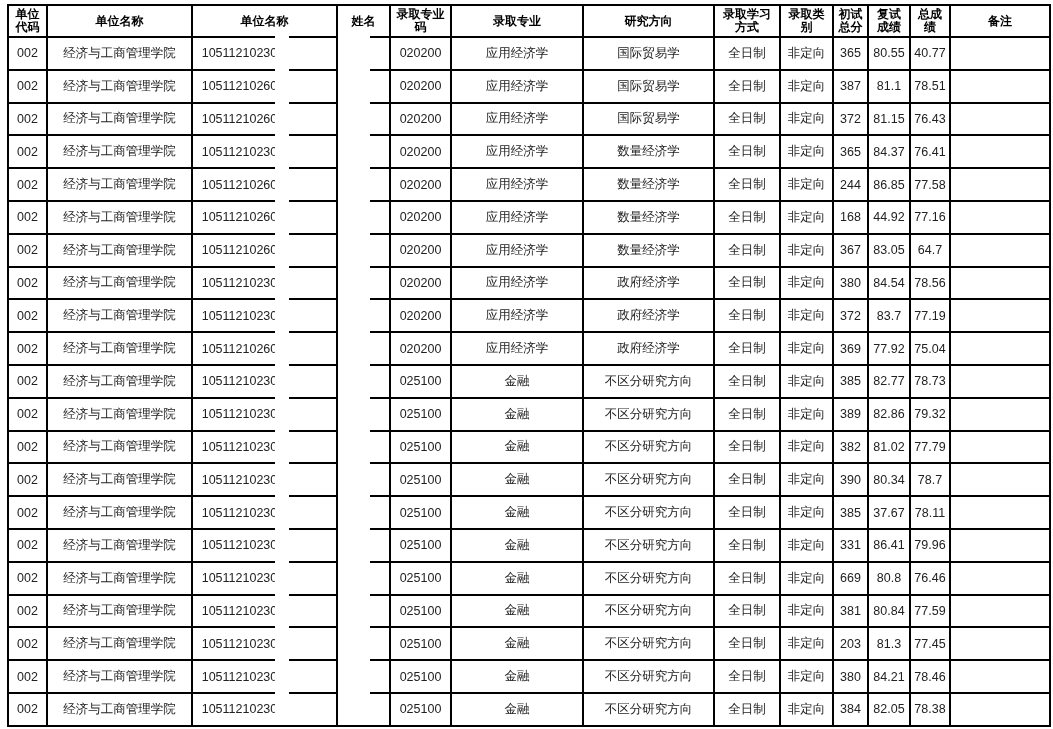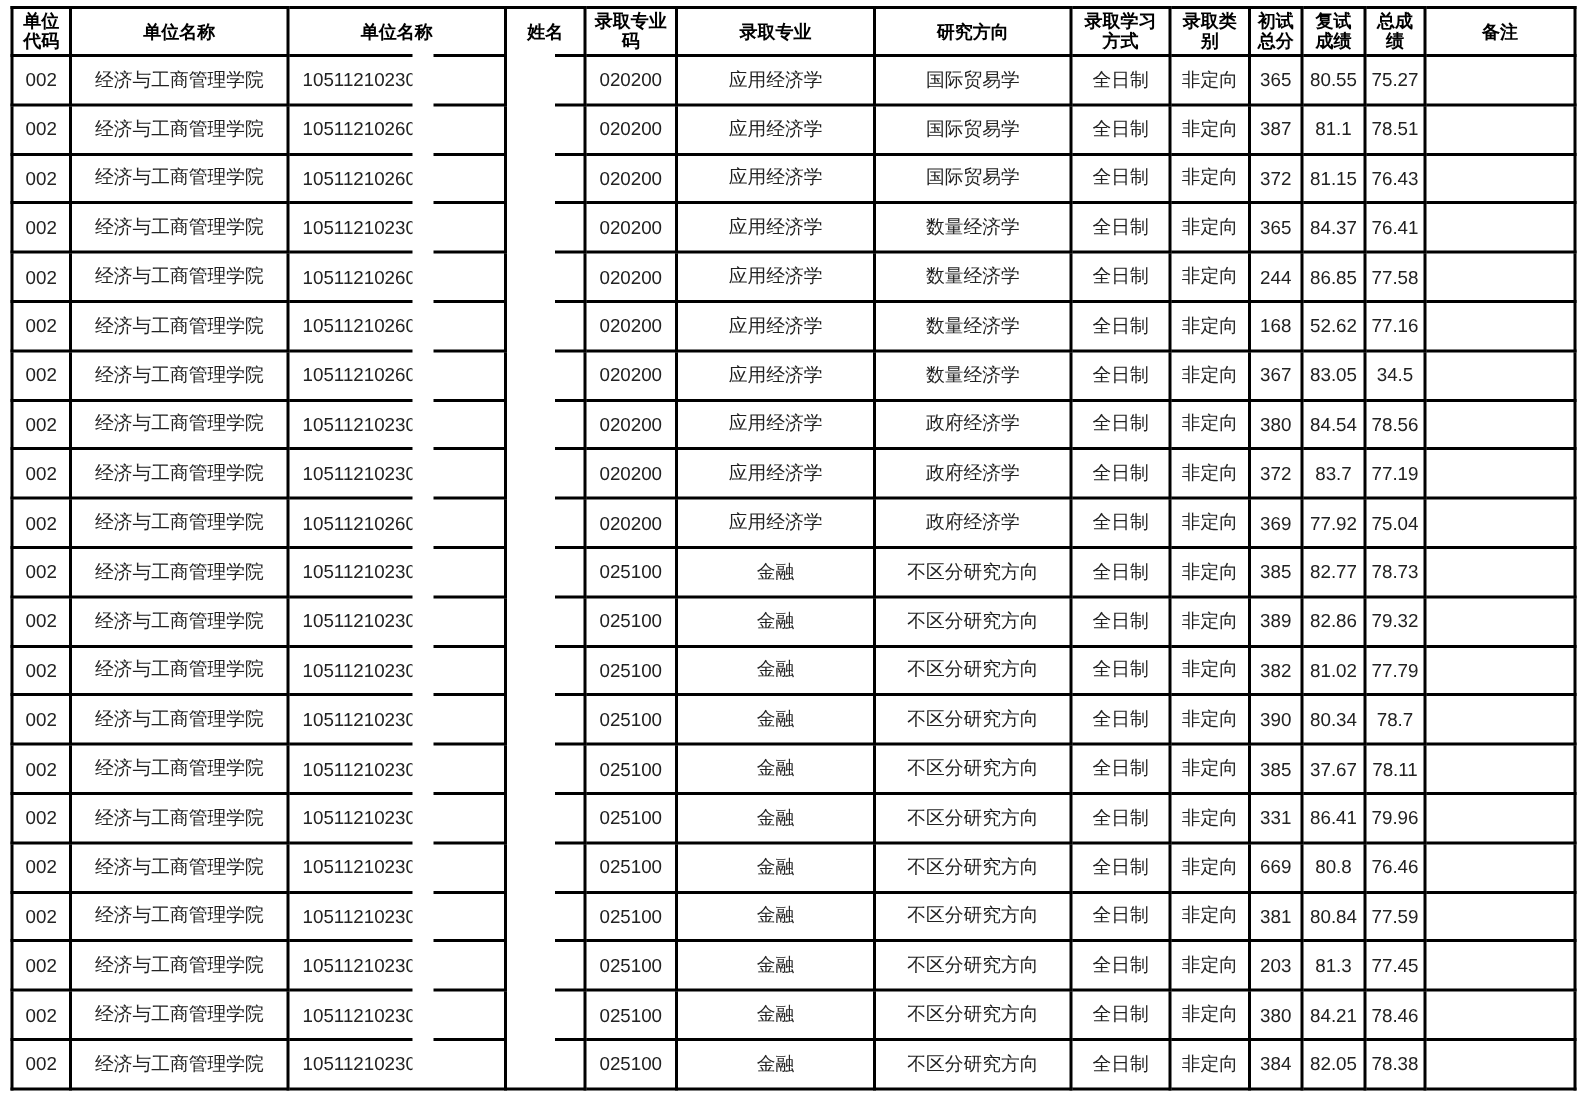--- a/index.html
+++ b/index.html
@@ -77,21 +77,21 @@
         <td class="num id" style="border-right: none;">10511210230</td>
         <td style="border-left: none;"></td>
         <td class="name"></td>
         <td class="num">020200</td>
         <td class="cn">应用经济学</td>
         <td class="cn">国际贸易学</td>
         <td class="cn">全日制</td>
         <td class="cn">非定向</td>
         <td class="num">365</td>
         <td class="num">80.55</td>
-        <td class="num">75.27</td>
+        <td class="num">40.77</td>
         <td></td>
       </tr>
       <tr>
         <td class="num">002</td>
         <td class="cn">经济与工商管理学院</td>
         <td class="num id" style="border-right: none;">10511210260</td>
         <td style="border-left: none;"></td>
         <td class="name"></td>
         <td class="num">020200</td>
         <td class="cn">应用经济学</td>
@@ -156,38 +156,38 @@
         <td class="cn">经济与工商管理学院</td>
         <td class="num id" style="border-right: none;">10511210260</td>
         <td style="border-left: none;"></td>
         <td class="name">龙</td>
         <td class="num">020200</td>
         <td class="cn">应用经济学</td>
         <td class="cn">数量经济学</td>
         <td class="cn">全日制</td>
         <td class="cn">非定向</td>
         <td class="num">168</td>
-        <td class="num">52.62</td>
+        <td class="num">44.92</td>
         <td class="num">77.16</td>
         <td></td>
       </tr>
       <tr>
         <td class="num">002</td>
         <td class="cn">经济与工商管理学院</td>
         <td class="num id" style="border-right: none;">10511210260</td>
         <td style="border-left: none;"></td>
         <td class="name">李</td>
         <td class="num">020200</td>
         <td class="cn">应用经济学</td>
         <td class="cn">数量经济学</td>
         <td class="cn">全日制</td>
         <td class="cn">非定向</td>
         <td class="num">367</td>
         <td class="num">83.05</td>
-        <td class="num">34.5</td>
+        <td class="num">64.7</td>
         <td></td>
       </tr>
       <tr>
         <td class="num">002</td>
         <td class="cn">经济与工商管理学院</td>
         <td class="num id" style="border-right: none;">10511210230</td>
         <td style="border-left: none;"></td>
         <td class="name">郑</td>
         <td class="num">020200</td>
         <td class="cn">应用经济学</td>

